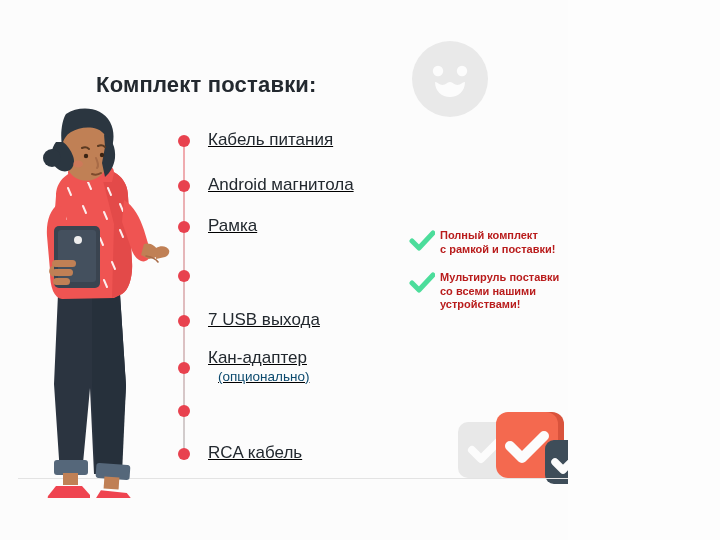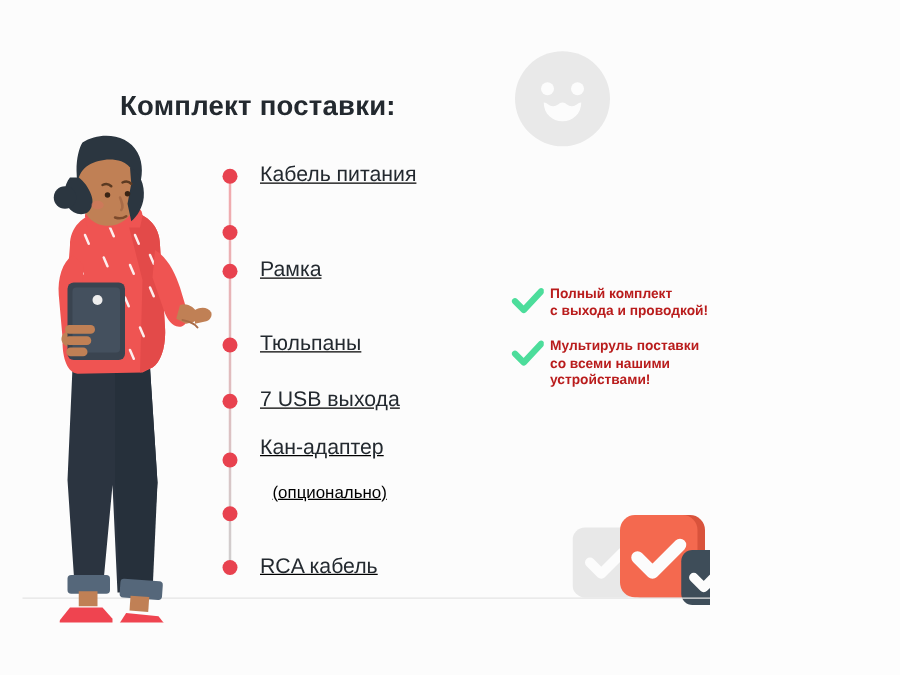--- a/index.html
+++ b/index.html
@@ -113,23 +113,23 @@
   }
   .spec-text {
     margin-left: 18px;
     font-size: 17px;
     color: #23292f;
     line-height: 1.15;
   }
   .spec-sub {
     display: block;
     font-size: 13.5px;
-    color: #000000;
+    color: #0c4a6e;
     margin-left: 10px;
-    margin-top: 18px;
+    margin-top: 1px;
     line-height: 1.15;
   }
 
   
   .benefits {
     position: absolute;
     left: 409px;
     top: 229px;
     width: 290px;
   }
@@ -282,30 +282,30 @@
   <div class="spec-list">
     <div class="spine"></div>
 
     <div class="spec-item" style="top:0px">
       <span class="bullet"></span>
       <span class="spec-text">Кабель питания</span>
     </div>
 
     <div class="spec-item" style="top:45px">
       <span class="bullet"></span>
-    </div>
-
-    <div class="spec-item" style="top:76px">
+      <span class="spec-text">Android магнитола</span>
+    </div>
+
+    <div class="spec-item" style="top:86px">
       <span class="bullet"></span>
       <span class="spec-text">Рамка</span>
     </div>
 
     <div class="spec-item" style="top:135px">
       <span class="bullet"></span>
-      <span class="spec-text">Тюльпаны</span>
     </div>
 
     <div class="spec-item" style="top:180px">
       <span class="bullet"></span>
       <span class="spec-text">7 USB выхода</span>
     </div>
 
     <div class="spec-item" style="top:218px">
       <span class="bullet" style="margin-top:14px"></span>
       <span class="spec-text">
@@ -325,21 +325,21 @@
   </div>
 
   <div class="benefits">
 
     <div class="benefit">
       <svg class="tick" viewBox="0 0 26 26">
         <path d="M3 13l7 7L24 5" stroke="#4cdd9b" stroke-width="5" fill="none" stroke-linecap="round" stroke-linejoin="round"></path>
       </svg>
       <span class="benefit-text">
         <span>Полный комплект</span><br>
-        <span>с выхода и проводкой!</span>
+        <span>с рамкой и поставки!</span>
       </span>
     </div>
 
     <div class="benefit" style="margin-top:14px">
       <svg class="tick" viewBox="0 0 26 26">
         <path d="M3 13l7 7L24 5" stroke="#4cdd9b" stroke-width="5" fill="none" stroke-linecap="round" stroke-linejoin="round"></path>
       </svg>
       <span class="benefit-text">
         <span>Мультируль поставки</span><br>
         <span>со всеми нашими</span><br>

